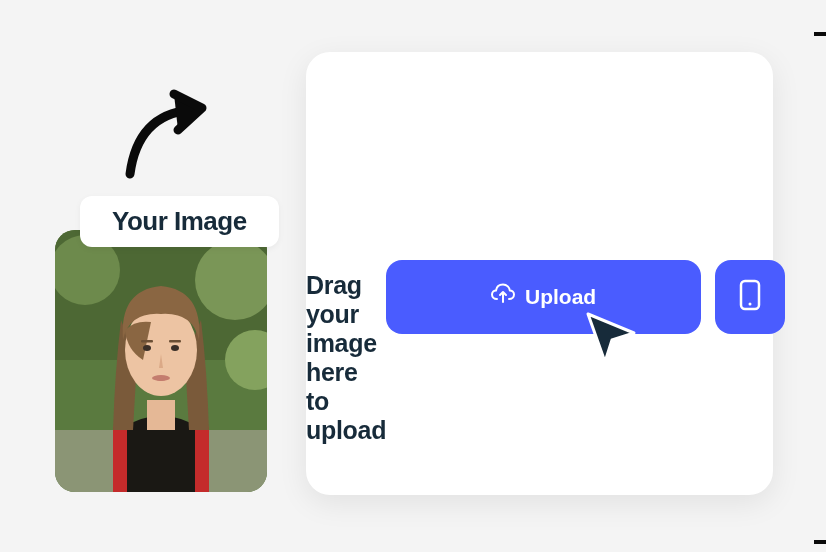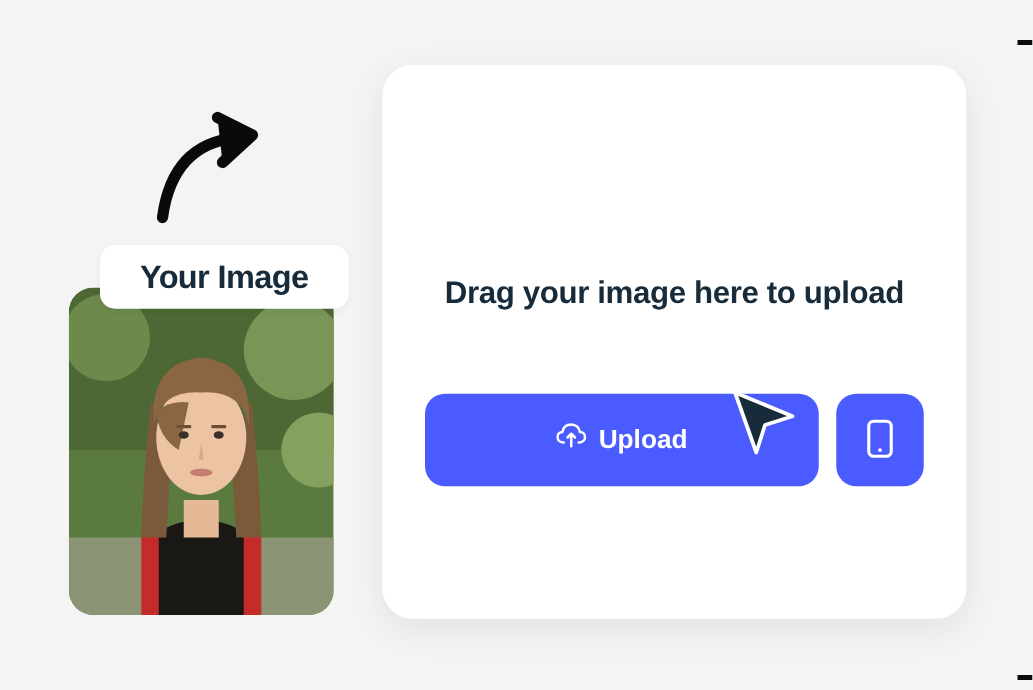--- a/index.html
+++ b/index.html
@@ -55,23 +55,22 @@
     .upload-card {
       position: absolute;
       left: 306px;
       top: 52px;
       width: 467px;
       height: 443px;
       background: #ffffff;
       border-radius: 24px;
       box-shadow: 0 8px 30px rgba(0,0,0,0.08);
       display: flex;
-      flex-direction: column;
-      align-items: center;
-      gap: 20px;
+      flex-direction: row;
+      align-items: center;
     }
     .drag-text {
       margin-top: 168px;
       font-size: 25px;
       font-weight: 700;
       color: #172b3a;
       letter-spacing: -0.3px;
     }
     .button-row {
       margin-top: 46px;

